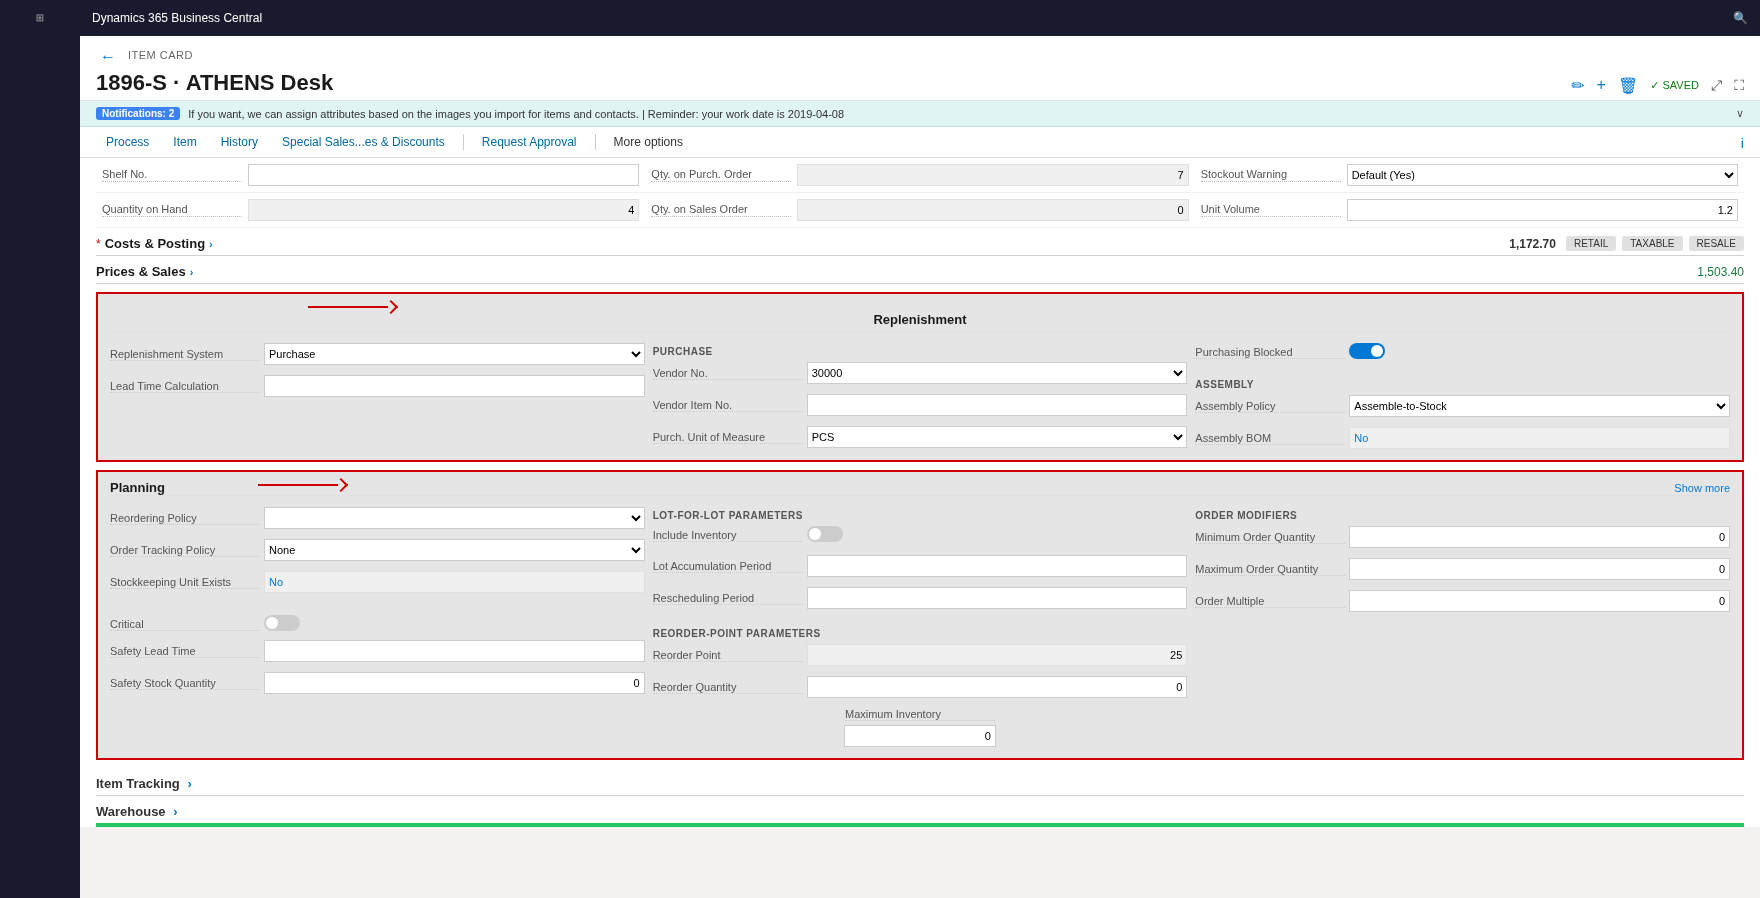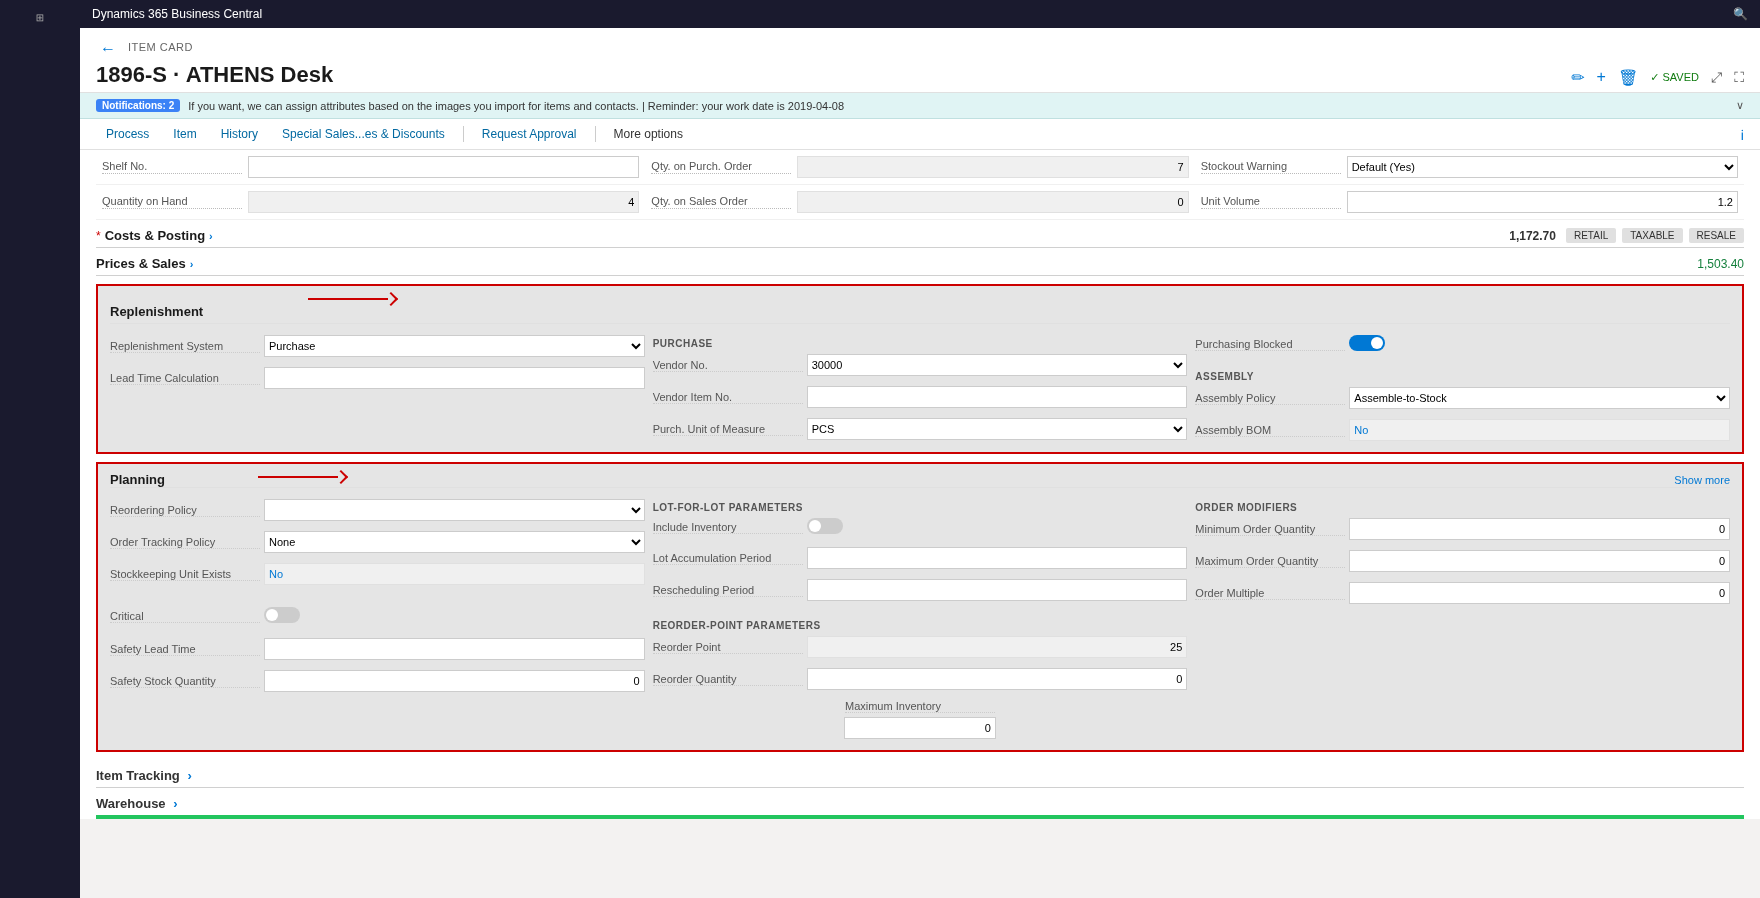--- a/index.html
+++ b/index.html
@@ -1,21 +1,21 @@
 <!DOCTYPE html>
 <html><head>
   <meta charset="utf-8">
   <style>
     * { box-sizing: border-box; margin: 0; padding: 0; }
     body { font-family: 'Segoe UI', Arial, sans-serif; font-size: 12px; background: #f3f2f1; color: #333; }
     
     
     .top-bar {
       background: #1a1a2e;
-      height: 28px;
+      height: 36px;
       display: flex;
       align-items: center;
       padding: 0 12px;
       color: #fff;
       font-size: 12px;
     }
     .top-bar-search { margin-left: auto; }
 
     
     .page-header {
@@ -111,21 +111,21 @@
 
     
     .section-header {
       padding: 10px 0 4px 0;
       font-size: 14px;
       font-weight: 600;
       color: #1a1a1a;
       border-bottom: 2px solid #e0e0e0;
       display: flex;
       align-items: center;
-      justify-content: space-between;
+      justify-content: center;
     }
     .section-arrow { margin-left: 4px; color: #0078d4; font-size: 11px; }
 
     
     .tags-row {
       display: flex;
       gap: 6px;
       align-items: center;
       justify-content: flex-end;
       padding: 4px 0;
@@ -507,21 +507,21 @@
             <div class="rep-value">
               <input class="input-box input-box-gray" type="text" value="No" readonly="" style="color: rgb(0, 120, 212);">
             </div>
           </div>
           <div class="rep-field" style="margin-top:16px;">
             <span class="rep-label">Critical</span>
             <div class="rep-value">
               <div class="toggle-switch toggle-off"></div>
             </div>
           </div>
-          <div class="rep-field" style="margin-top:6px;">
+          <div class="rep-field" style="margin-top:0;">
             <span class="rep-label">Safety Lead Time</span>
             <div class="rep-value">
               <input class="input-box" type="text" value="" style="">
             </div>
           </div>
           <div class="rep-field" style="margin-top:4px;">
             <span class="rep-label">Safety Stock Quantity</span>
             <div class="rep-value">
               <input class="input-box num-right" type="text" value="0" style="">
             </div>

